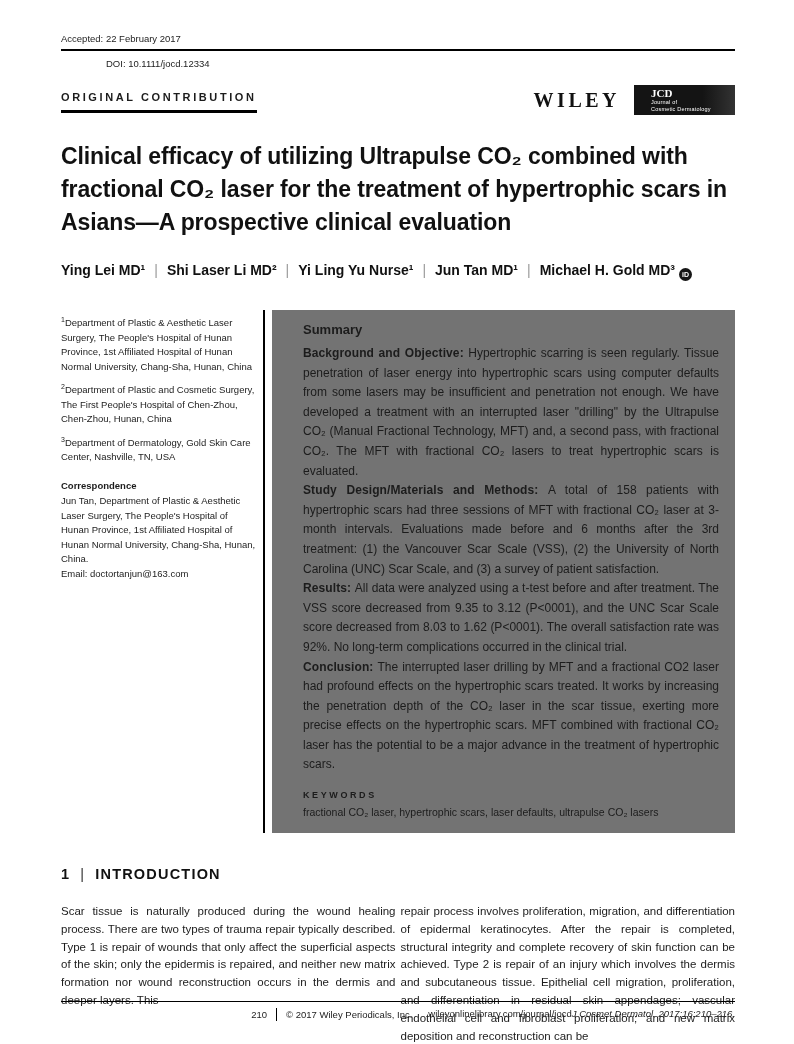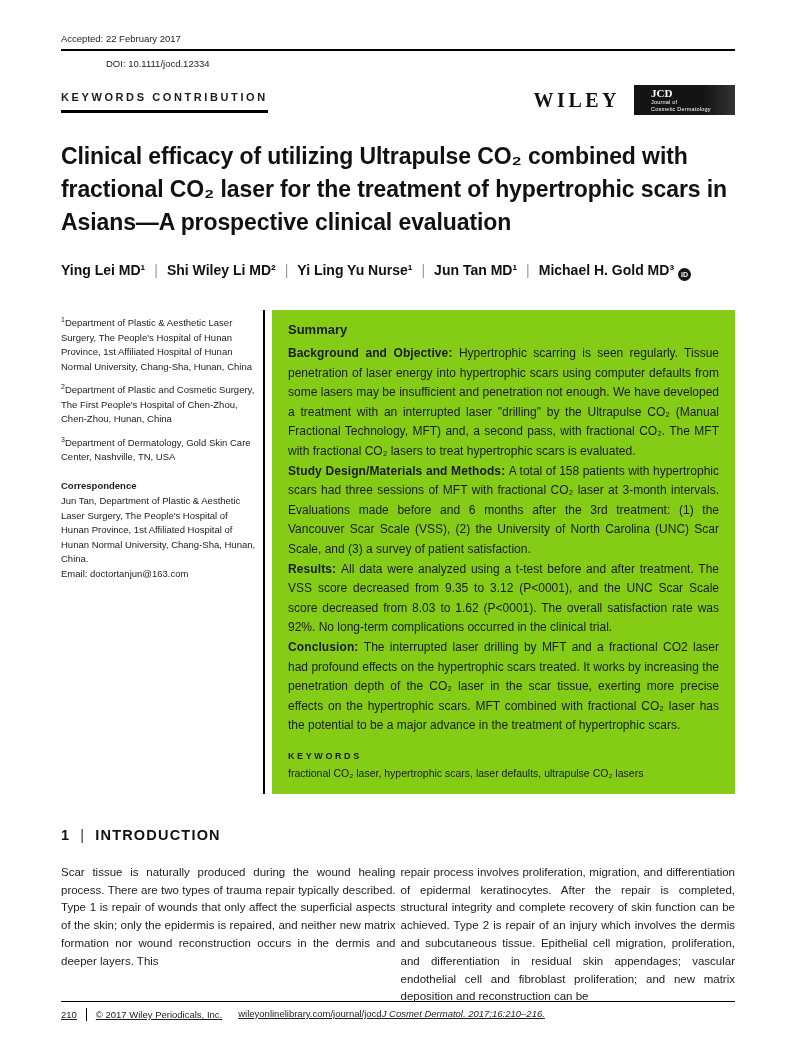--- a/index.html
+++ b/index.html
@@ -44,66 +44,66 @@
   }
 
   .content-row { display:flex; align-items:stretch; margin-top:26px; }
   .sidebar { flex:0 0 196px; width:196px; font-size:9.5px; line-height:14.5px; padding-top:3px; }
   .aff { margin:0 0 6px 0; }
   .aff sup { font-size:7px; }
   .corr-heading { font-weight:bold; margin-top:14px; margin-bottom:1px; }
   .corr-text, .corr-email { margin:0; }
   .email-link { color:#1c1c1c; text-decoration:none; cursor:pointer; }
   .v-divider { border-left:2px solid #000; margin-left:6px; }
-  .summary-box { flex:1; background:#84cc16; margin-left:7px; padding:12px 16px 14px 16px; }
+  .summary-box { flex:1; background:#737373; margin-left:7px; padding:12px 16px 14px 31px; }
   .summary-heading { font-size:13px; font-weight:bold; margin:0 0 7px 0; }
   .summary-p { font-size:12px; line-height:19.6px; text-align:justify; margin:0; }
   .summary-p b { letter-spacing:0.1px; }
   .kw-heading { font-size:9px; font-weight:bold; letter-spacing:2.6px; margin-top:15px; }
   .kw-line { font-size:10.5px; line-height:14px; margin-top:5px; }
 
   .section-heading { margin-top:33px; font-size:14.5px; font-weight:bold; letter-spacing:1.2px; color:#111; }
   .section-sep { font-weight:normal; color:#333; margin:0 10px; }
 
   .body-cols { display:flex; gap:5px; margin-top:21px; }
   .body-col { flex:1; font-size:11.5px; line-height:17.8px; text-align:justify; }
 
   .footer { position:absolute; left:61px; right:59px; bottom:23px; }
   .footer-rule { border:none; border-top:1.5px solid #000; margin:0 0 6px 0; }
-  .footer-row { display:flex; justify-content:flex-start; align-items:flex-start; font-size:9.5px;text-decoration:underline; }
+  .footer-row { display:flex; justify-content:flex-end; align-items:flex-start; font-size:9.5px; }
   .footer-left { display:flex; align-items:center; gap:9px; }
   .footer-vbar { border-left:1.2px solid #000; height:13px; display:inline-block; }
   .footer-link { color:#1c1c1c; text-decoration:none; cursor:pointer;margin-left:16px; }
   .citation { font-style:italic; }
 </style>
 </head>
 <body>
 
 <div class="page">
 
   <div class="meta-line">Accepted: 22 February 2017</div>
   <hr class="top-rule">
   <div class="meta-line doi-line">DOI: 10.1111/jocd.12334</div>
 
   <div class="header-row">
-    <div class="article-type">KEYWORDS CONTRIBUTION</div>
+    <div class="article-type">ORIGINAL CONTRIBUTION</div>
     <div class="logos">
       <div class="wiley">WILEY</div>
       <div class="jcd-box">
         <div class="jcd-abbr">JCD</div>
         <div class="jcd-sub">Journal of</div>
         <div class="jcd-sub">Cosmetic Dermatology</div>
       </div>
     </div>
   </div>
 
   <h1 class="title" style="margin-bottom:0;">Clinical efficacy of utilizing Ultrapulse CO₂ combined with fractional CO₂ laser for the treatment of hypertrophic scars in Asians—A prospective clinical evaluation</h1>
 
   <div class="authors">
-    <span>Ying Lei MD¹</span><span class="author-sep">|</span><span>Shi Wiley Li MD²</span><span class="author-sep">|</span><span>Yi Ling Yu Nurse¹</span><span class="author-sep">|</span><span>Jun Tan MD¹</span><span class="author-sep">|</span><span>Michael H. Gold MD³</span><span class="orcid">iD</span>
+    <span>Ying Lei MD¹</span><span class="author-sep">|</span><span>Shi Laser Li MD²</span><span class="author-sep">|</span><span>Yi Ling Yu Nurse¹</span><span class="author-sep">|</span><span>Jun Tan MD¹</span><span class="author-sep">|</span><span>Michael H. Gold MD³</span><span class="orcid">iD</span>
   </div>
 
   <div class="content-row">
 
     <div class="sidebar">
       <p class="aff"><sup>1</sup><span>Department of Plastic &amp; Aesthetic Laser Surgery, The People's Hospital of Hunan Province, 1st Affiliated Hospital of Hunan Normal University, Chang-Sha, Hunan, China</span></p>
       <p class="aff"><sup>2</sup><span>Department of Plastic and Cosmetic Surgery, The First People's Hospital of Chen-Zhou, Chen-Zhou, Hunan, China</span></p>
       <p class="aff"><sup>3</sup><span>Department of Dermatology, Gold Skin Care Center, Nashville, TN, USA</span></p>
       <div class="corr-heading">Correspondence</div>
       <p class="corr-text">Jun Tan, Department of Plastic &amp; Aesthetic Laser Surgery, The People's Hospital of Hunan Province, 1st Affiliated Hospital of Hunan Normal University, Chang-Sha, Hunan, China.</p>

